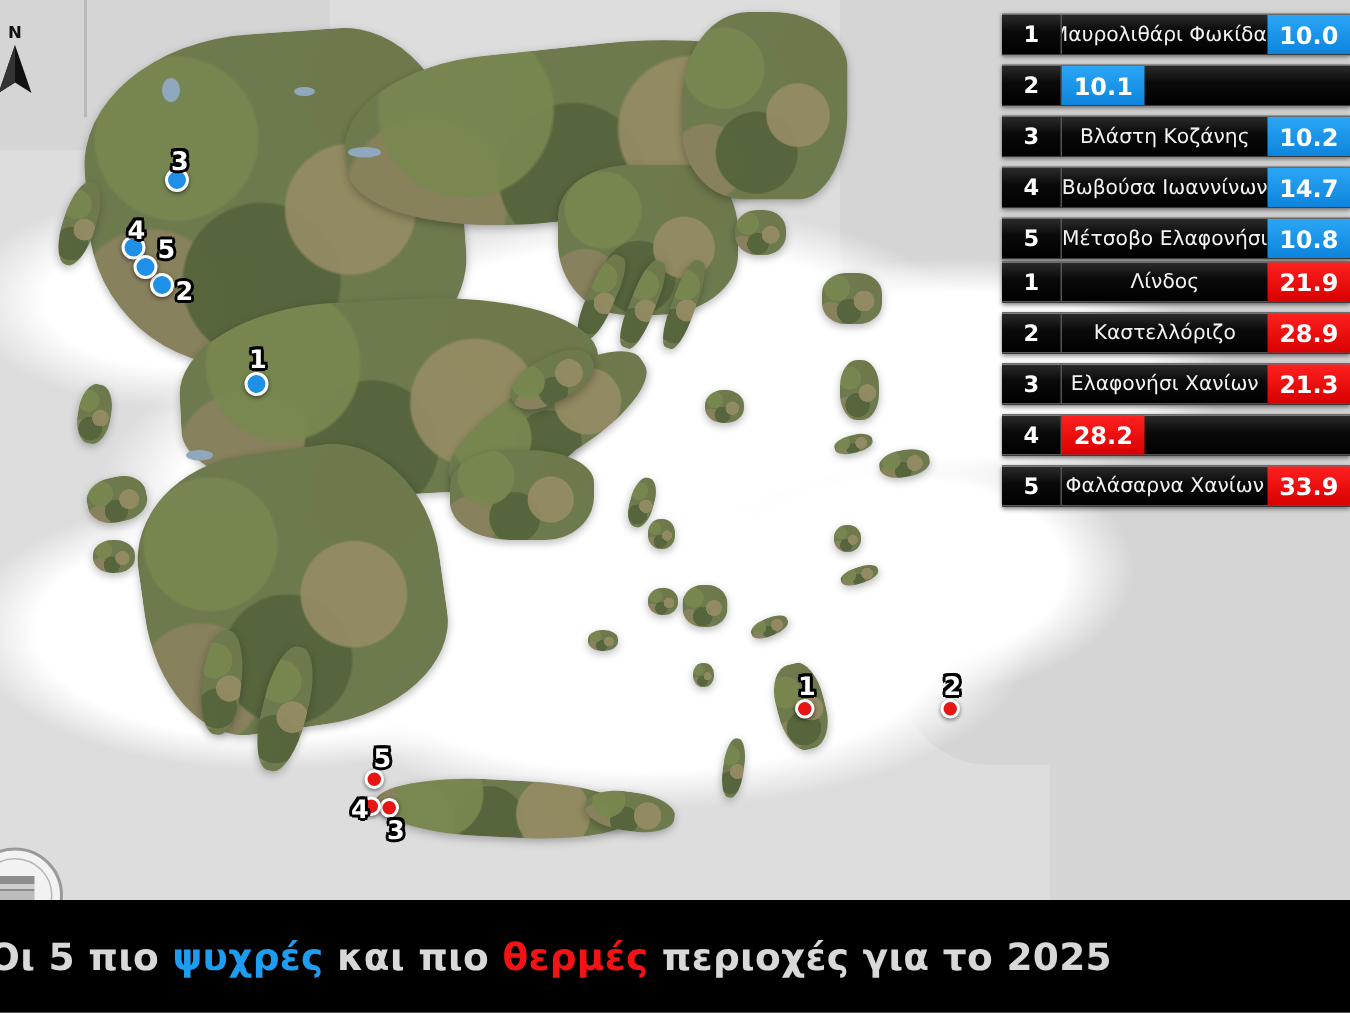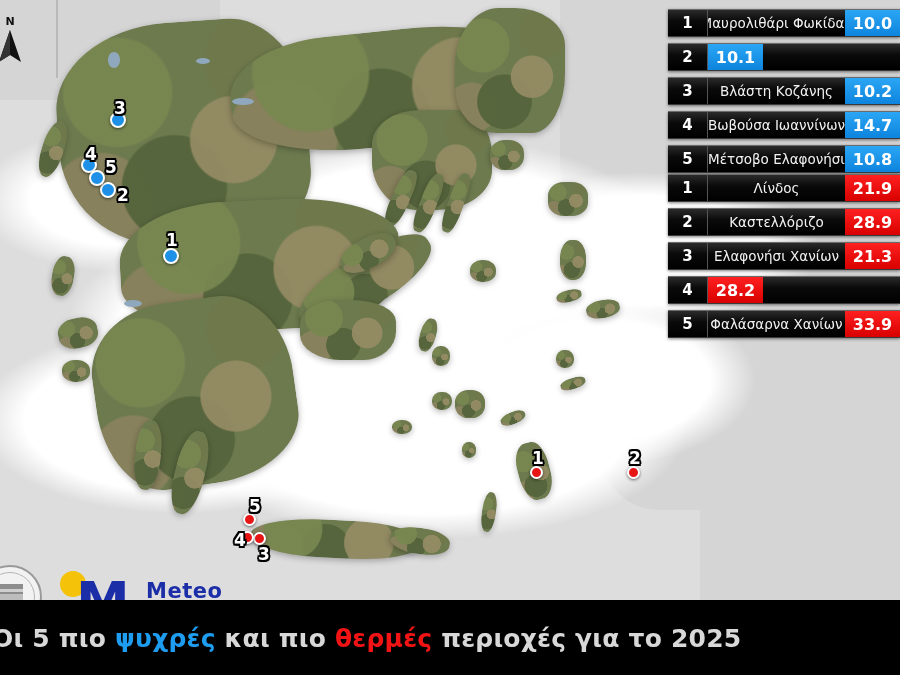--- a/index.html
+++ b/index.html
@@ -269,29 +269,20 @@
         <div class="rank-name">Φαλάσαρνα Χανίων</div>
         <div class="rank-val">33.9</div>
       </div>
     </div>
 
   <div id="logos">
     <div id="noa-seal">
       <div class="seal-inner"></div>
       <div class="seal-fig"></div>
     </div>
-    <div id="meteo-logo">
-      <div id="meteo-dot"></div>
-      <div id="meteo-m">M</div>
-      <div id="meteo-word">Meteo</div>
-      <div id="meteo-tag">
-        <div>Όλα για</div>
-        <div>τον καιρό</div>
-      </div>
-    </div>
     <div id="credit">κό Αστεροσκοπείο Αθηνών - meteo.gr</div>
   </div>
 
   <div id="caption">
     <div id="caption-text">
       <span>Οι 5 πιο </span><span class="cold-w">ψυχρές</span><span> και πιο </span><span class="hot-w">θερμές</span><span> περιοχές για το 2025</span>
     </div>
   </div>
 
 </div>

